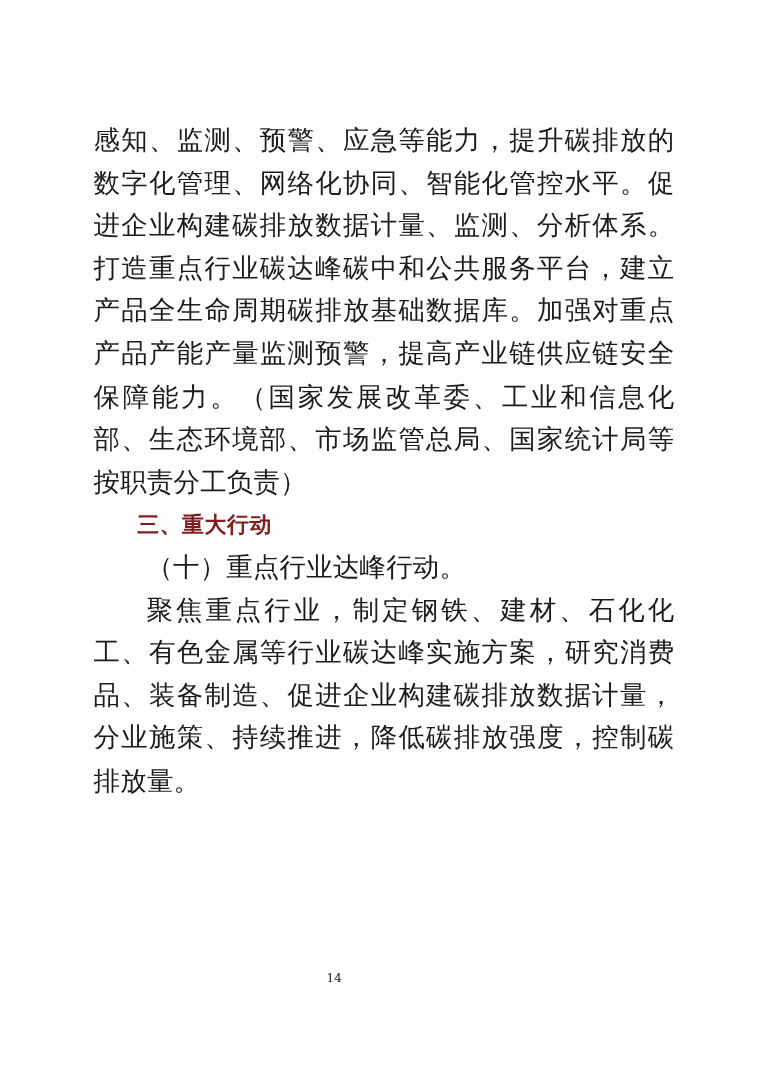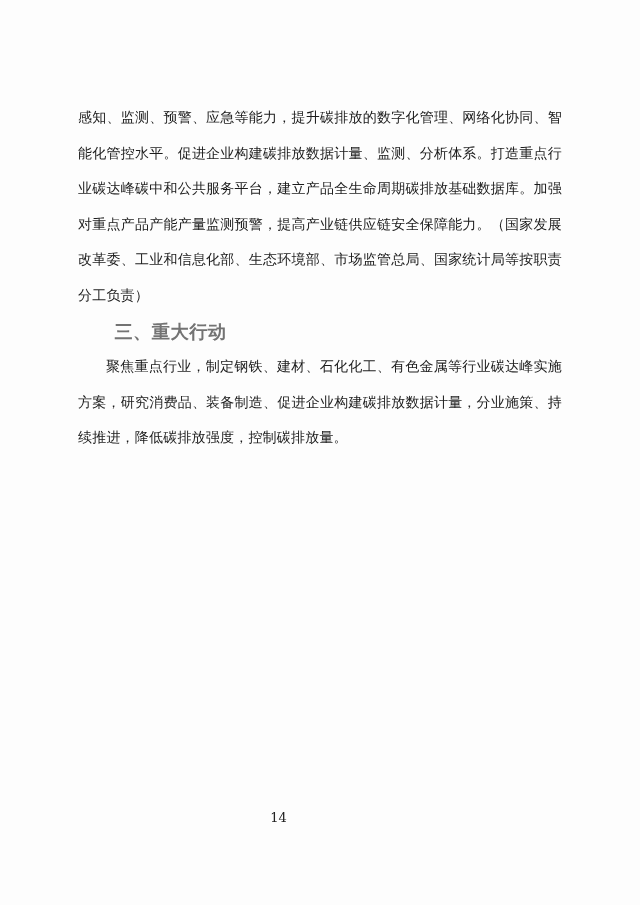--- a/index.html
+++ b/index.html
@@ -20,55 +20,56 @@
     background: #fdfdfd;
     box-sizing: border-box;
   }
   .content {
     position: absolute;
     left: 78px;
     top: 100px;
     width: 484px;
   }
   .para {
-    font-size: 14px;
+    font-size: 22px;
     line-height: 35.6px;
     color: #1b1b1b;
     text-align: justify;
     text-justify: inter-ideograph;
     margin: 0;
     letter-spacing: 0.2px;
     font-family: "DejaVu Serif", "Liberation Serif", serif;
   }
   .indent {
     text-indent: 2em;
   }
   .heading {
     font-size: 18.2px;
     line-height: 35.6px;
-    color: #737373;
+    color: #7f1d1d;
     font-weight: bold;
     text-indent: 2em;
     margin: 0;
     letter-spacing: 0.5px;
   }
   .page-number {
     position: absolute;
     left: 0;
     top: 810px;
     width: 557px;
     text-align: center;
-    font-size: 13px;
+    font-size: 10px;
     color: #222;
     font-family: "DejaVu Serif", "Liberation Serif", serif;
   }
 </style>
 </head>
 <body>
 
 <div class="page">
   <div class="content">
     <p class="para">感知、监测、预警、应急等能力，提升碳排放的数字化管理、网络化协同、智能化管控水平。促进企业构建碳排放数据计量、监测、分析体系。打造重点行业碳达峰碳中和公共服务平台，建立产品全生命周期碳排放基础数据库。加强对重点产品产能产量监测预警，提高产业链供应链安全保障能力。（国家发展改革委、工业和信息化部、生态环境部、市场监管总局、国家统计局等按职责分工负责）</p>
     <p class="heading">三、重大行动</p>
+    <p class="para indent">（十）重点行业达峰行动。</p>
     <p class="para indent">聚焦重点行业，制定钢铁、建材、石化化工、有色金属等行业碳达峰实施方案，研究消费品、装备制造、促进企业构建碳排放数据计量，分业施策、持续推进，降低碳排放强度，控制碳排放量。</p>
   </div>
   <div class="page-number">14</div>
 </div>
 
 </body></html>

